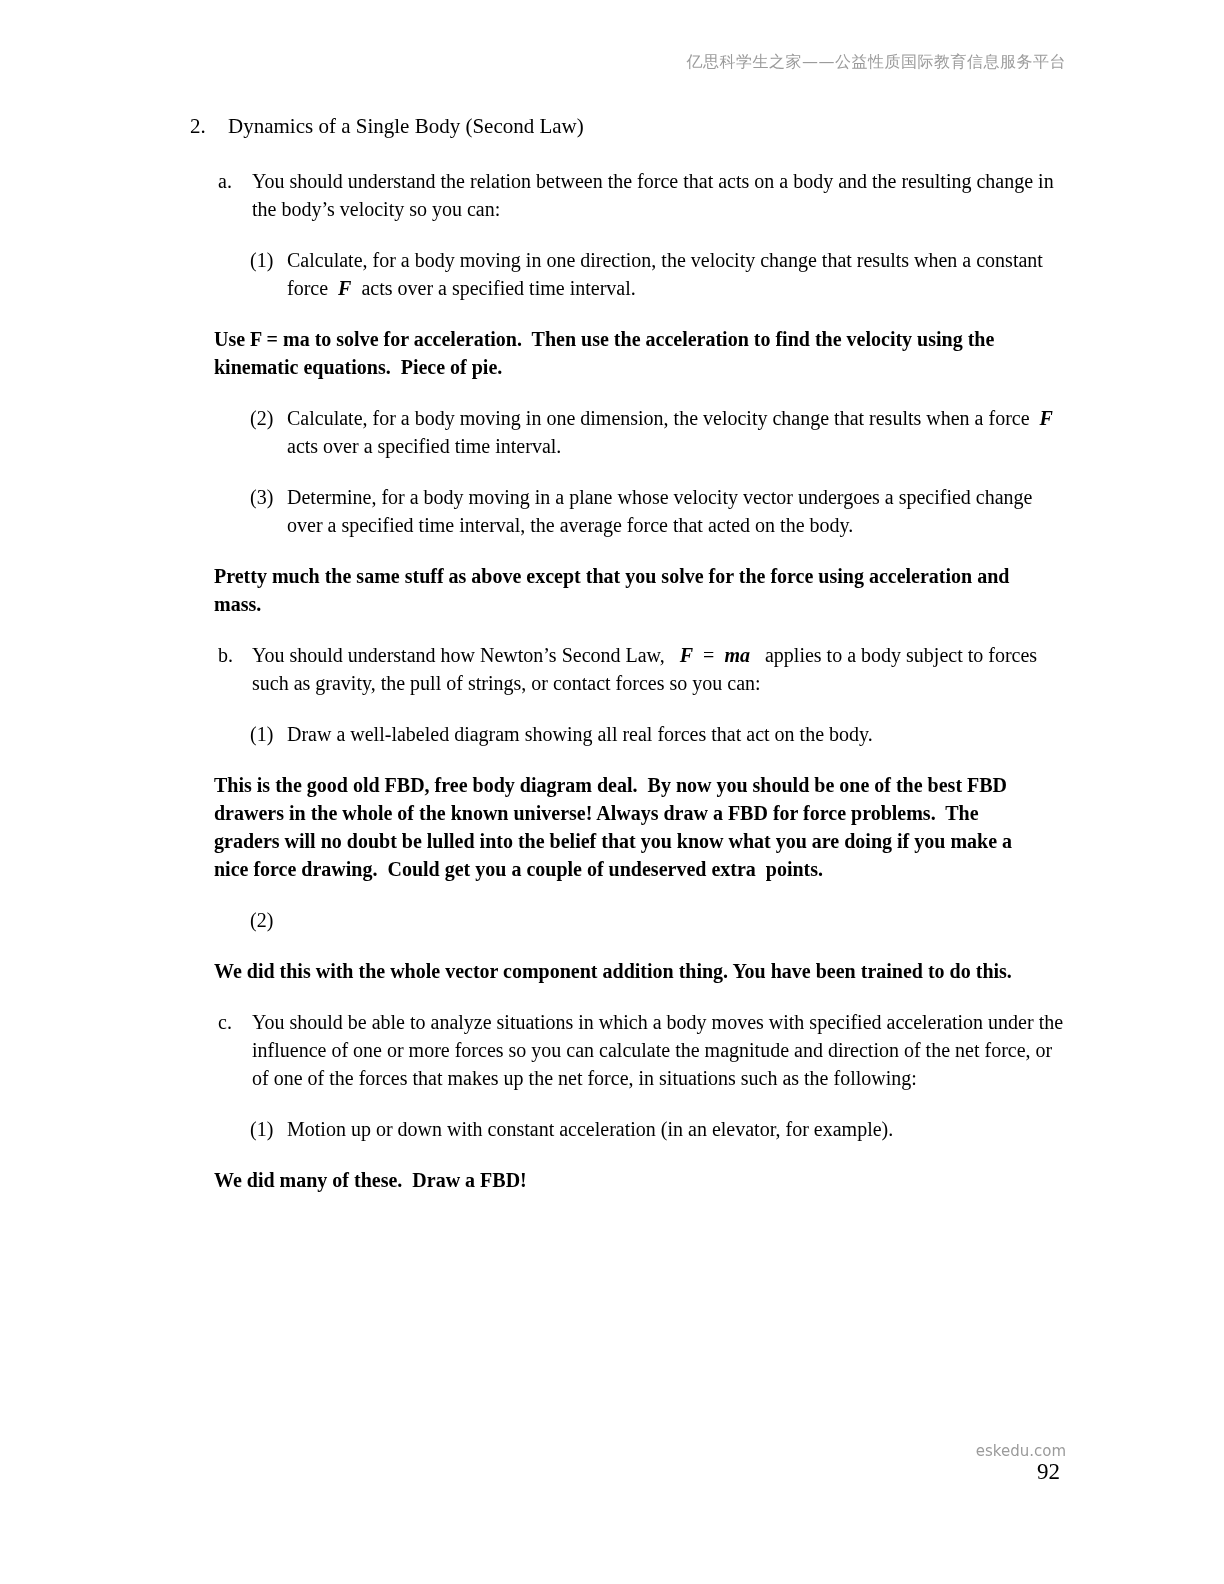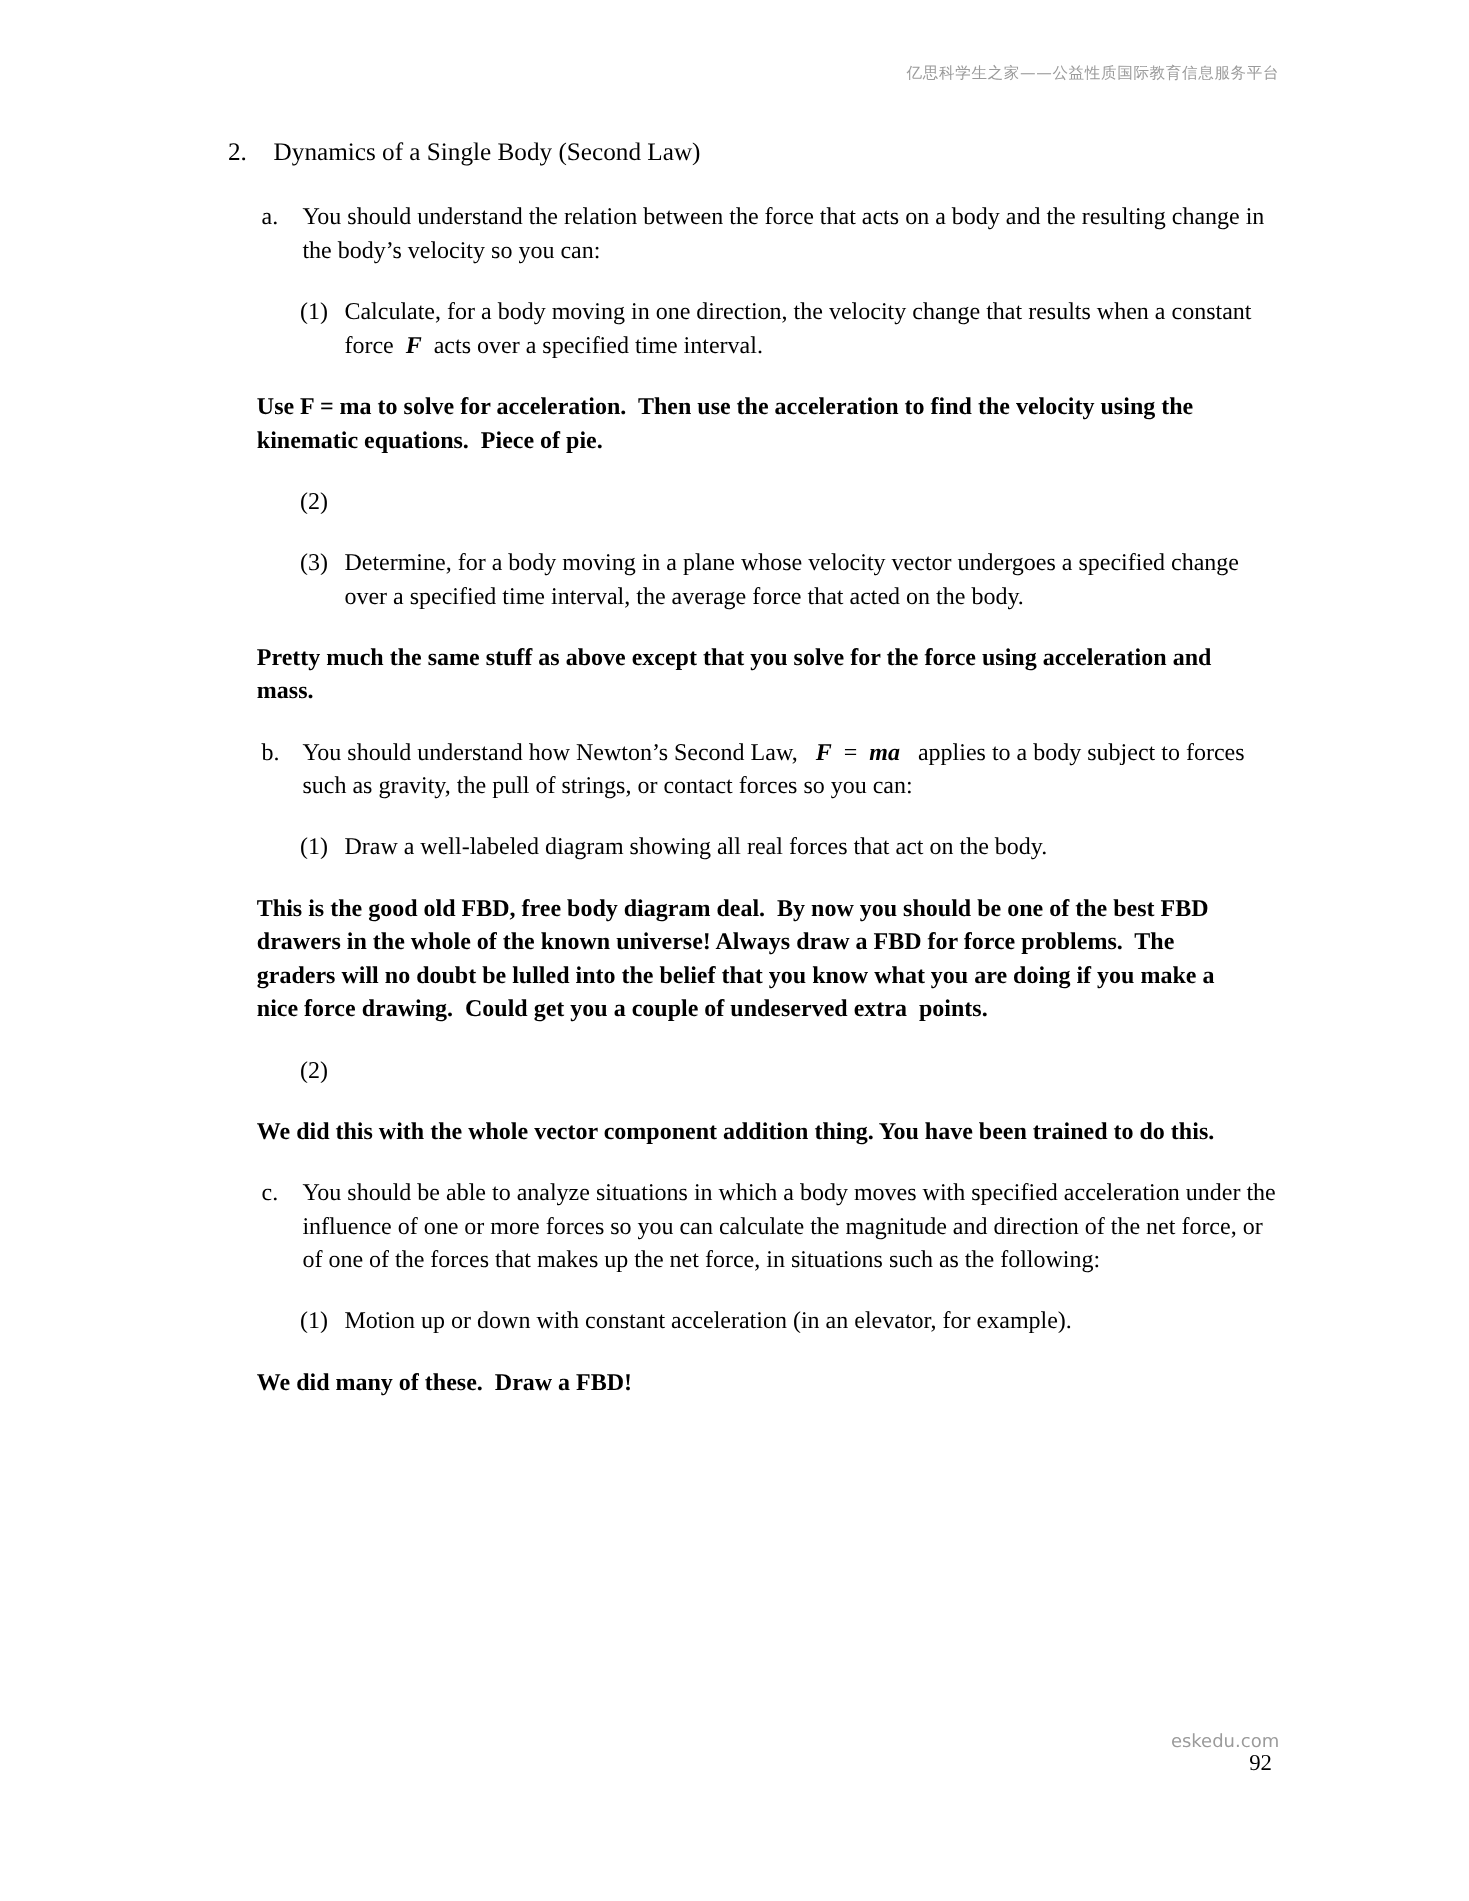--- a/index.html
+++ b/index.html
@@ -9,21 +9,21 @@
     position: relative;
     overflow: hidden;
     font-family: "Liberation Serif", serif;
     color: #000000;
   }
   .page-header {
     position: absolute;
     top: 52px;
     right: 158px;
     font-family: "DejaVu Sans", sans-serif;
-    font-size: 13px;
+    font-size: 16px;
     color: #9b9b9b;
     letter-spacing: 0.5px;
     text-align: right;
   }
   .content {
     position: absolute;
     top: 112px;
     left: 190px;
     width: 880px;
     font-size: 20px;
@@ -55,21 +55,21 @@
     top: 1442px;
     right: 158px;
     text-align: right;
   }
   .footer-url {
     font-family: "DejaVu Sans", sans-serif;
     font-size: 15px;
     color: #9b9b9b;
   }
   .page-num {
-    font-size: 19px;
+    font-size: 23px;
     color: #000000;
     padding-right: 6px;
     margin-top: -1px;
     text-align: right;
   }
 </style>
 </head>
 <body>
 
 <div class="page-header">
@@ -92,20 +92,21 @@
     <span class="marker">(1)</span>
     <span class="body"><span>Calculate, for a body moving in one direction, the velocity change that results when a constant force </span><span class="bi">F</span><span> acts over a specified time interval.</span></span>
   </div>
 
   <div class="block comment">
     <span class="body">Use F = ma to solve for acceleration.  Then use the acceleration to find the velocity using the kinematic equations.  Piece of pie.</span>
   </div>
 
   <div class="block n-item">
     <span class="marker">(2)</span>
+    <span class="body"><span>Calculate, for a body moving in one dimension, the velocity change that results when a force </span><span class="bi">F</span><span> acts over a specified time interval.</span></span>
   </div>
 
 
   <div class="block n-item">
     <span class="marker">(3)</span>
     <span class="body">Determine, for a body moving in a plane whose velocity vector undergoes a specified change over a specified time interval, the average force that acted on the body.</span>
   </div>
 
   <div class="block comment">
     <span class="body">Pretty much the same stuff as above except that you solve for the force using acceleration and mass.</span>

